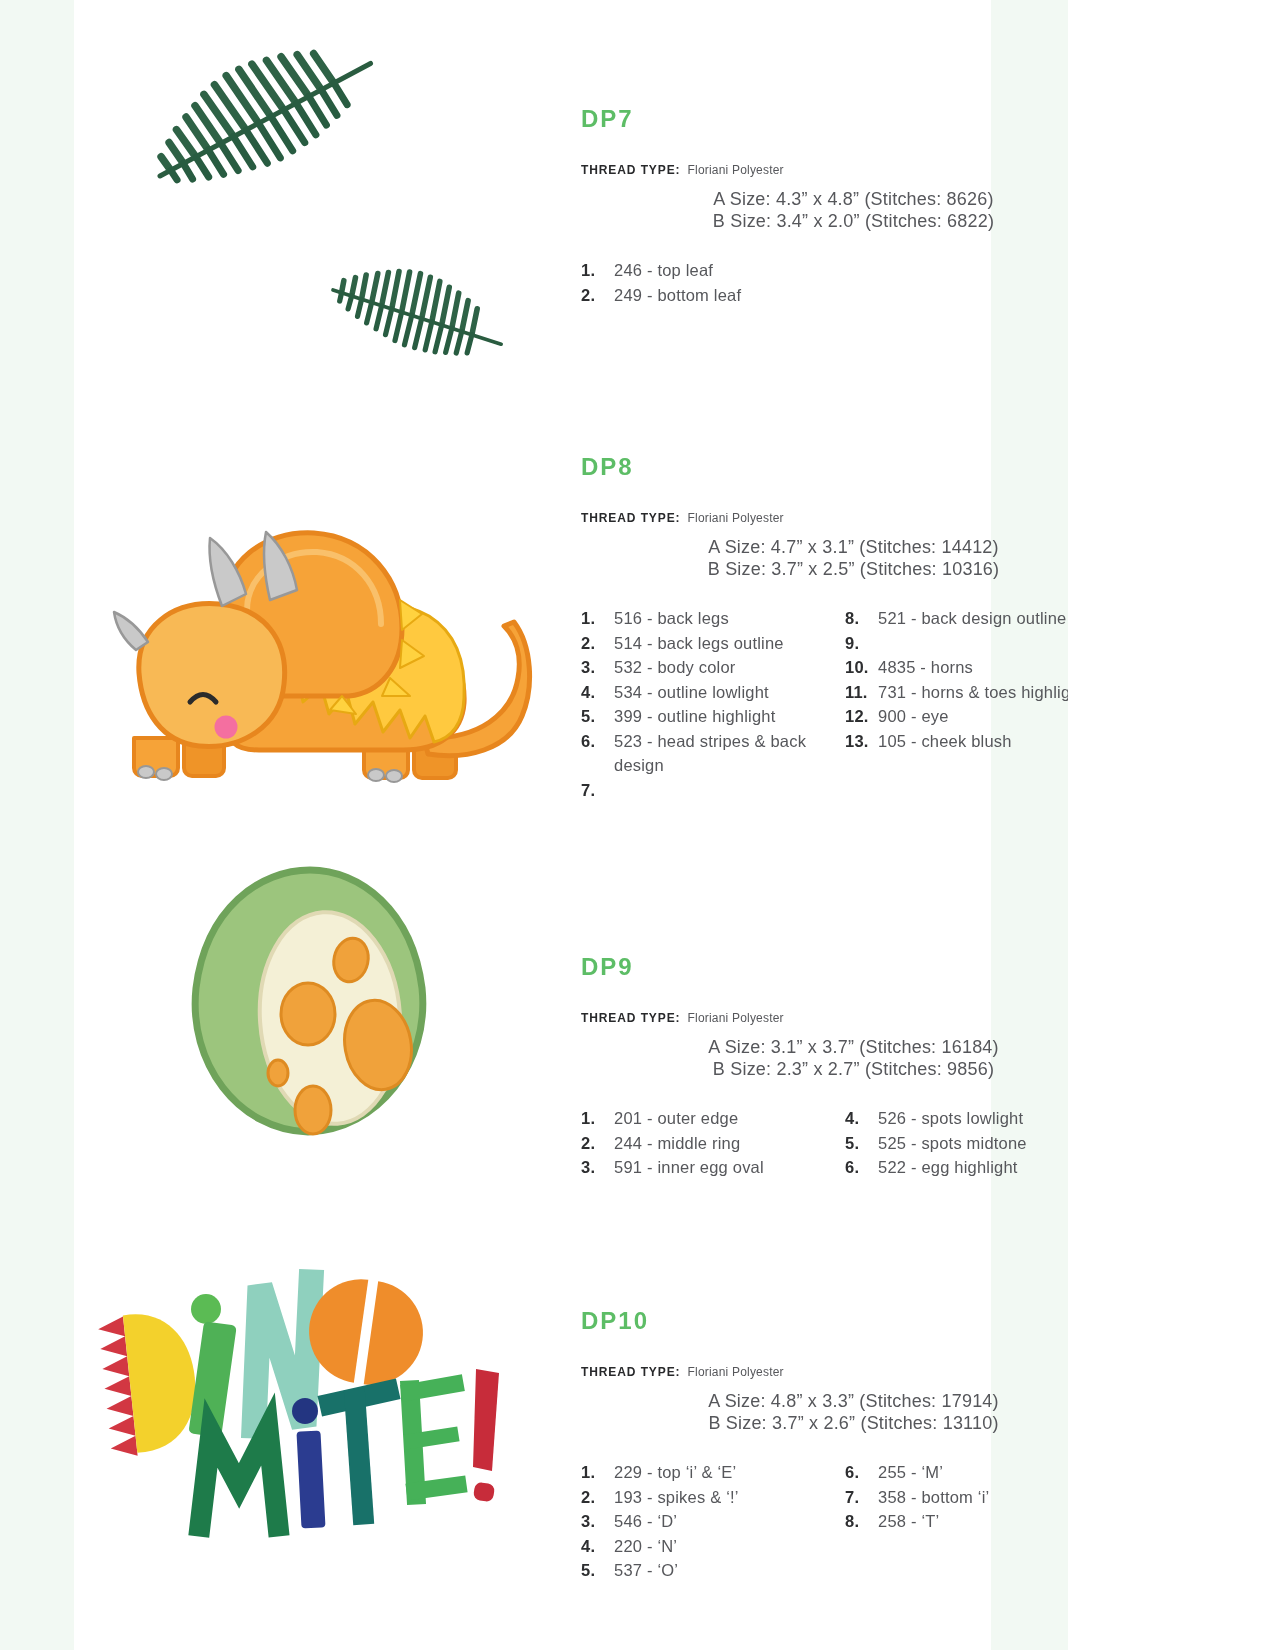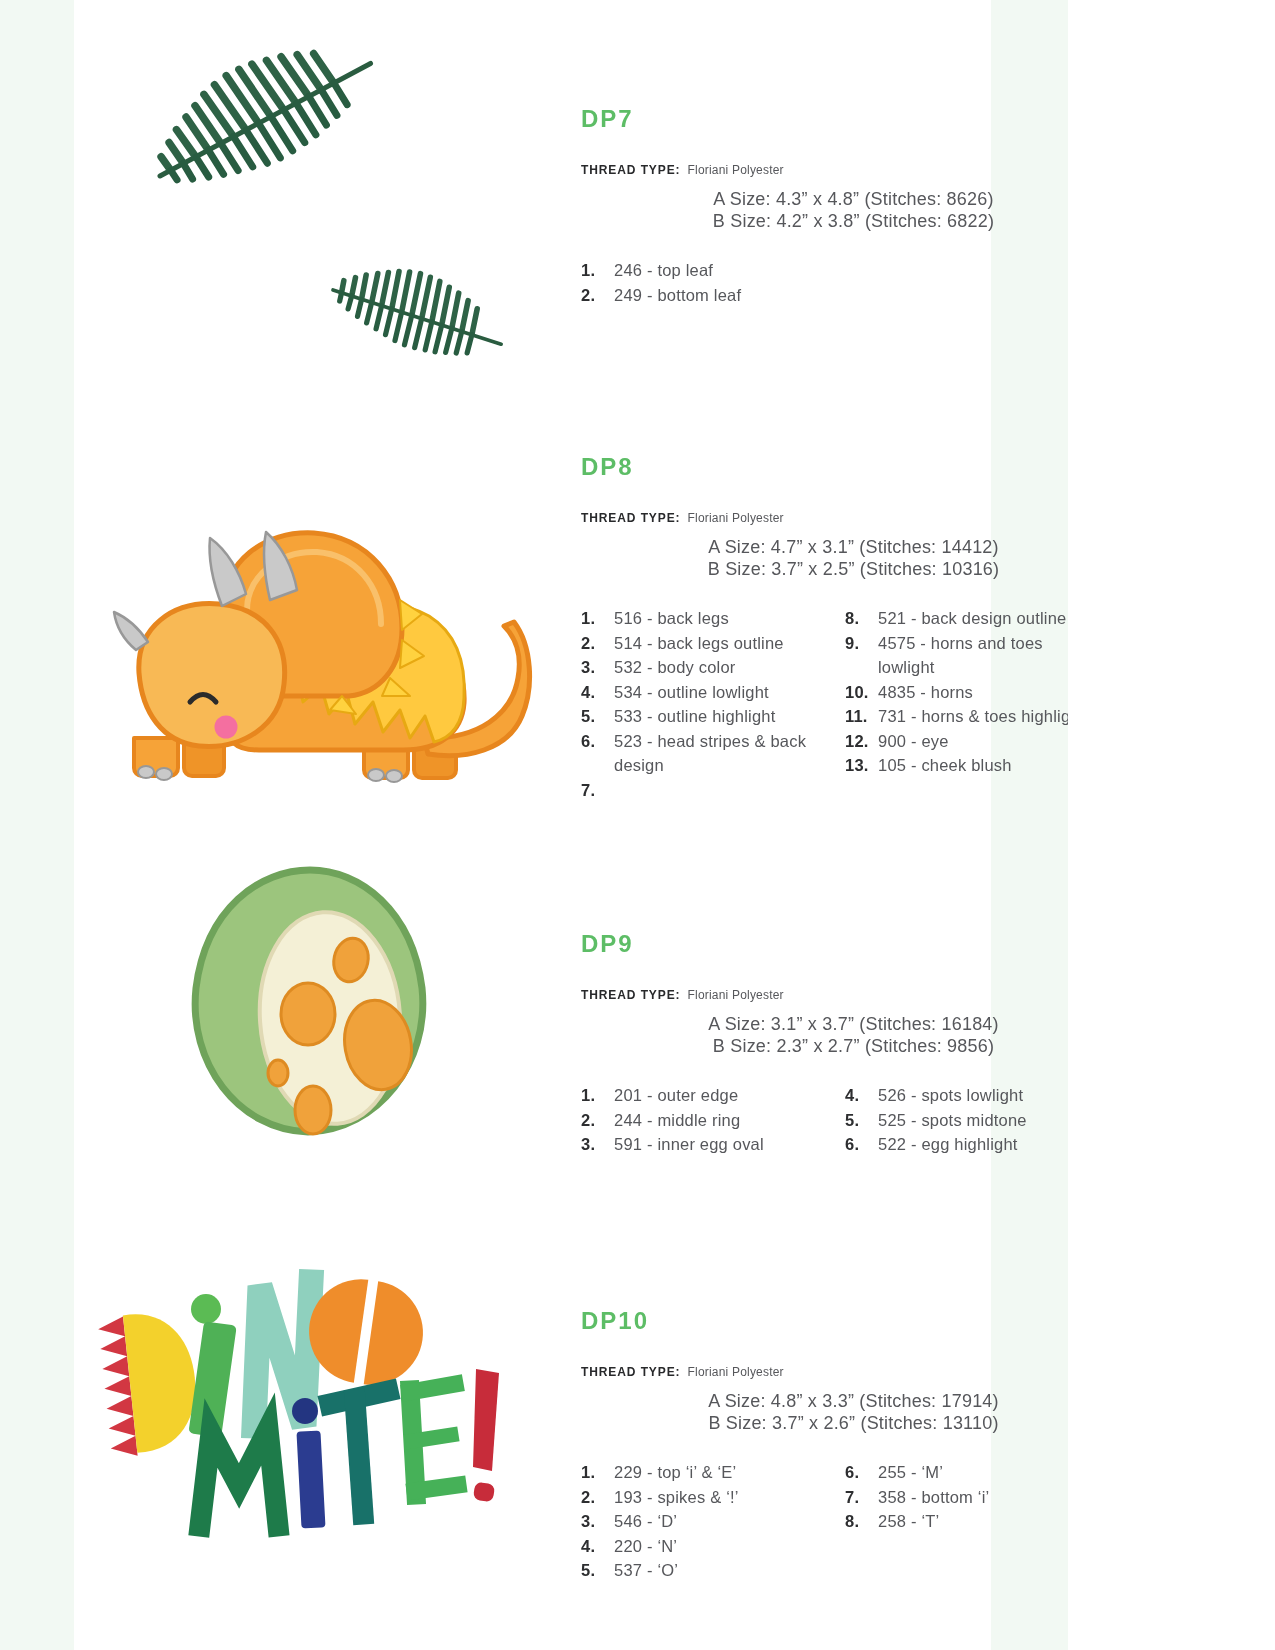--- a/index.html
+++ b/index.html
@@ -121,21 +121,21 @@
     <path d="M337,271 L380,265" fill="none" stroke="#46B158" stroke-width="17" stroke-linecap="square"></path>
 
     <path d="M398,149 L421,153 L414,251 L395,247 Z" fill="#C72C3A"></path>
     <rect x="396" y="263" width="20" height="18" rx="7" transform="rotate(8 406 272)" fill="#C72C3A"></rect>
   </svg>
 
   <section class="sec" style="top:106px">
     <h2 class="sec-title">DP7</h2>
     <p class="thread"><b>THREAD TYPE:</b><span>Floriani Polyester</span></p>
     <p class="size">A Size: 4.3” x 4.8” (Stitches: 8626)</p>
-    <p class="size">B Size: 4.2” x 3.8” (Stitches: 6822)</p>
+    <p class="size">B Size: 3.4” x 2.0” (Stitches: 6822)</p>
     <div class="list">
       <div class="colA">
         <div class="li">
             <span class="n">1.</span>
             <span class="t">246 - top leaf</span>
           </div>
         <div class="li">
             <span class="n">2.</span>
             <span class="t">249 - bottom leaf</span>
           </div>
@@ -161,38 +161,37 @@
         <div class="li">
             <span class="n">3.</span>
             <span class="t">532 - body color</span>
           </div>
         <div class="li">
             <span class="n">4.</span>
             <span class="t">534 - outline lowlight</span>
           </div>
         <div class="li">
             <span class="n">5.</span>
-            <span class="t">533 - outline highlight</span>
+            <span class="t">399 - outline highlight</span>
           </div>
         <div class="li">
             <span class="n">6.</span>
             <span class="t">523 - head stripes &amp; back design</span>
           </div>
         <div class="li">
             <span class="n">7.</span>
           </div>
       </div>
       <div class="colB">
         <div class="li">
             <span class="n">8.</span>
             <span class="t">521 - back design outline</span>
           </div>
         <div class="li">
             <span class="n">9.</span>
-            <span class="t">4575 - horns and toes lowlight</span>
           </div>
         <div class="li">
             <span class="n">10.</span>
             <span class="t">4835 - horns</span>
           </div>
         <div class="li">
             <span class="n">11.</span>
             <span class="t">731 - horns &amp; toes highlight</span>
           </div>
         <div class="li">
@@ -200,21 +199,21 @@
             <span class="t">900 - eye</span>
           </div>
         <div class="li">
             <span class="n">13.</span>
             <span class="t">105 - cheek blush</span>
           </div>
       </div>
     </div>
   </section>
 
-  <section class="sec" style="top:931px">
+  <section class="sec" style="top:954px">
     <h2 class="sec-title">DP9</h2>
     <p class="thread"><b>THREAD TYPE:</b><span>Floriani Polyester</span></p>
     <p class="size">A Size: 3.1” x 3.7” (Stitches: 16184)</p>
     <p class="size">B Size: 2.3” x 2.7” (Stitches: 9856)</p>
     <div class="list">
       <div class="colA">
         <div class="li">
             <span class="n">1.</span>
             <span class="t">201 - outer edge</span>
           </div>

